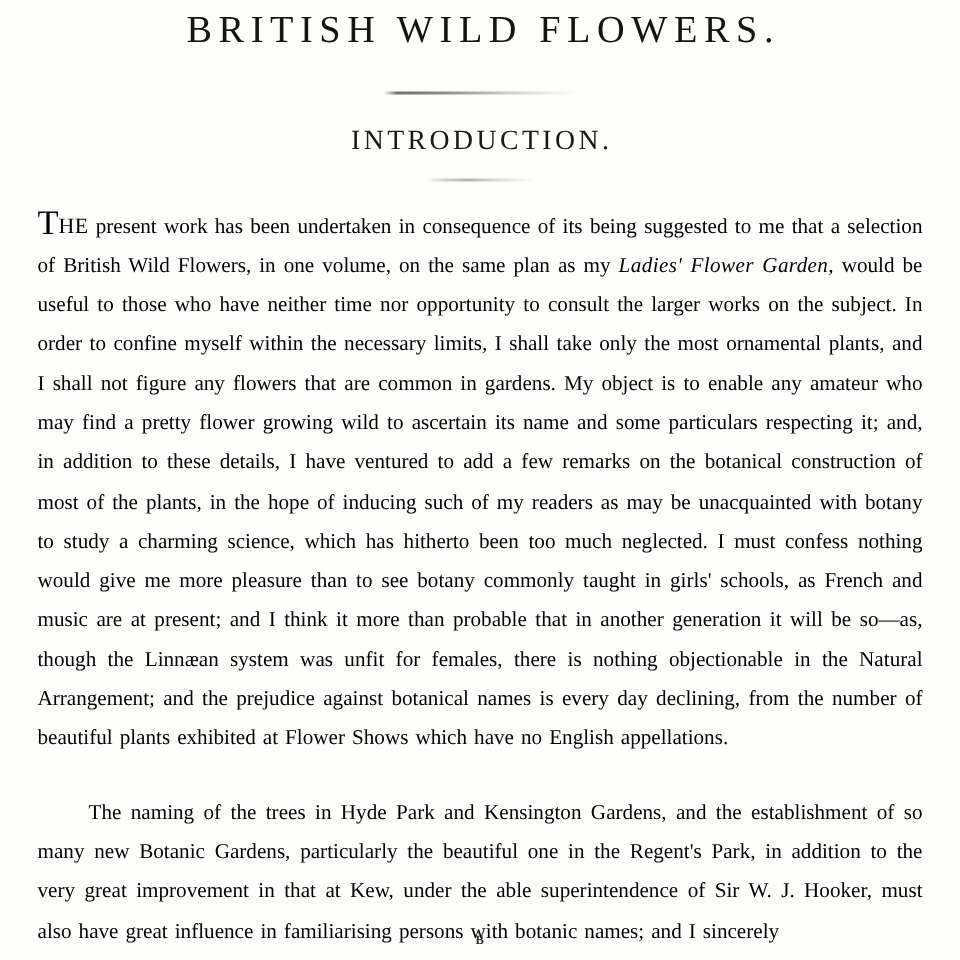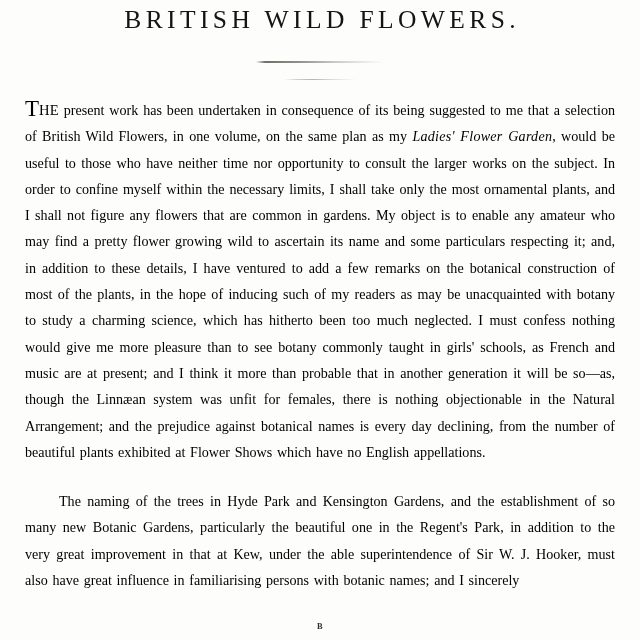--- a/index.html
+++ b/index.html
@@ -143,20 +143,21 @@
 <body>
 
 <div class="page">
 
   <h1 class="book-title">BRITISH WILD FLOWERS.</h1>
 
   <div class="rule-wrap">
     <div class="rule-main"></div>
   </div>
 
+  <h2 class="section-heading">INTRODUCTION.</h2>
 
   <div class="rule-wrap">
     <div class="rule-sub"></div>
   </div>
 
   <div class="body-text">
 
     <p class="para para-first"><span class="dropcap">T</span><span class="smallcaps-lead">HE</span><span> present work has been undertaken in consequence of its being suggested to me that a selection of British Wild Flowers, in one volume, on the same plan as my </span><span class="ital">Ladies' Flower Garden</span><span>, would be useful to those who have neither time nor opportunity to consult the larger works on the subject. In order to confine myself within the necessary limits, I shall take only the most ornamental plants, and I shall not figure any flowers that are common in gardens. My object is to enable any amateur who may find a pretty flower growing wild to ascertain its name and some particulars respecting it; and, in addition to these details, I have ventured to add a few remarks on the botanical construction of most of the plants, in the hope of inducing such of my readers as may be unacquainted with botany to study a charming science, which has hitherto been too much neglected. I must confess nothing would give me more pleasure than to see botany commonly taught in girls' schools, as French and music are at present; and I think it more than probable that in another generation it will be so—as, though the Linnæan system was unfit for females, there is nothing objectionable in the Natural Arrangement; and the prejudice against botanical names is every day declining, from the number of beautiful plants exhibited at Flower Shows which have no English appellations.</span></p>
 
     <p class="para para-indent">The naming of the trees in Hyde Park and Kensington Gardens, and the establishment of so many new Botanic Gardens, particularly the beautiful one in the Regent's Park, in addition to the very great improvement in that at Kew, under the able superintendence of Sir W. J. Hooker, must also have great influence in familiarising persons with botanic names; and I sincerely</p>

